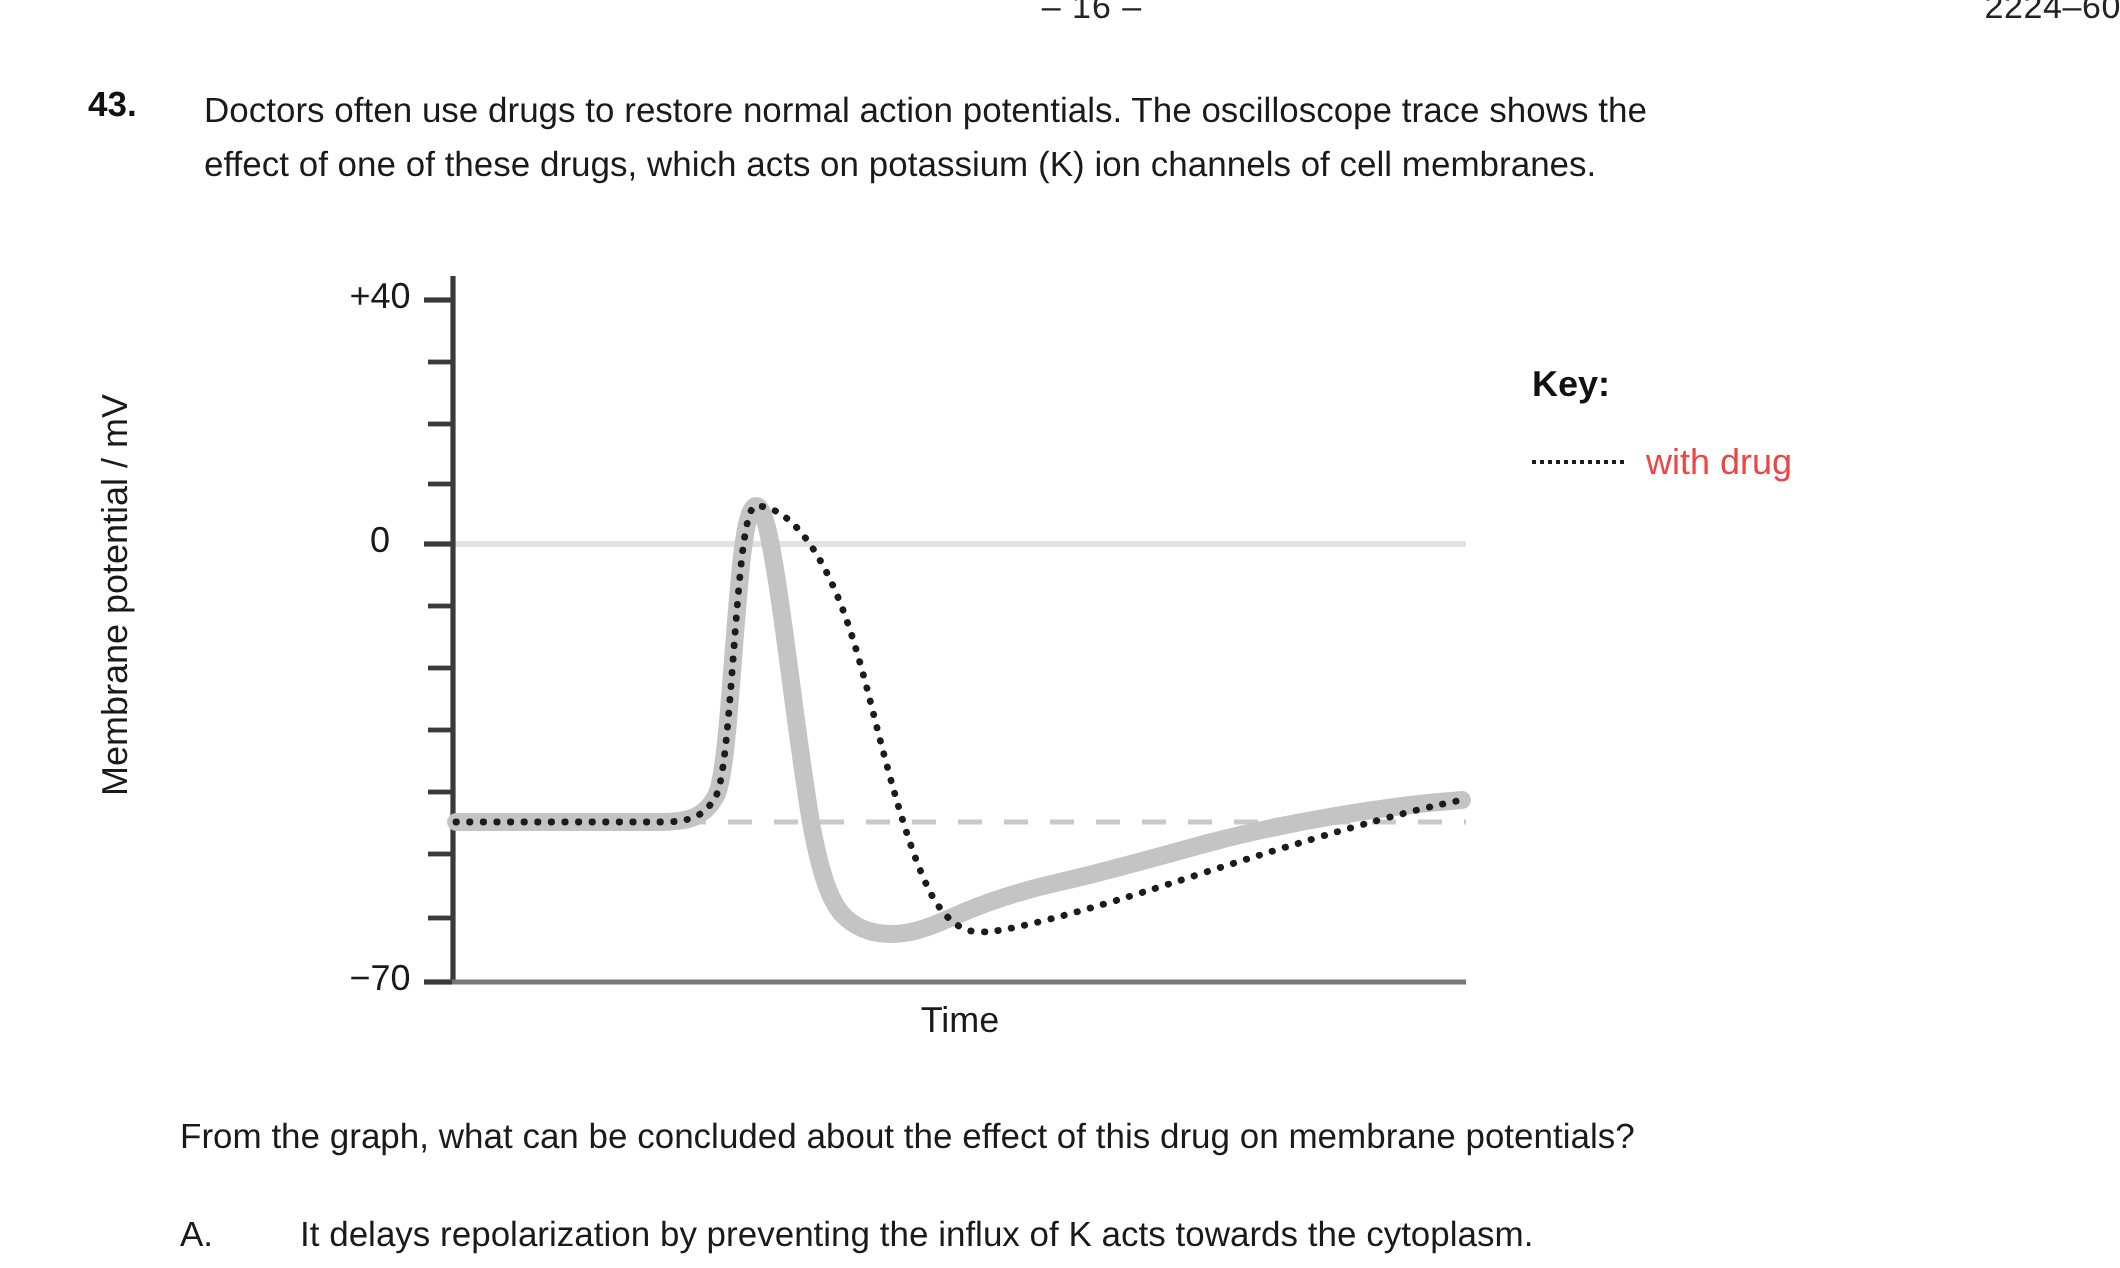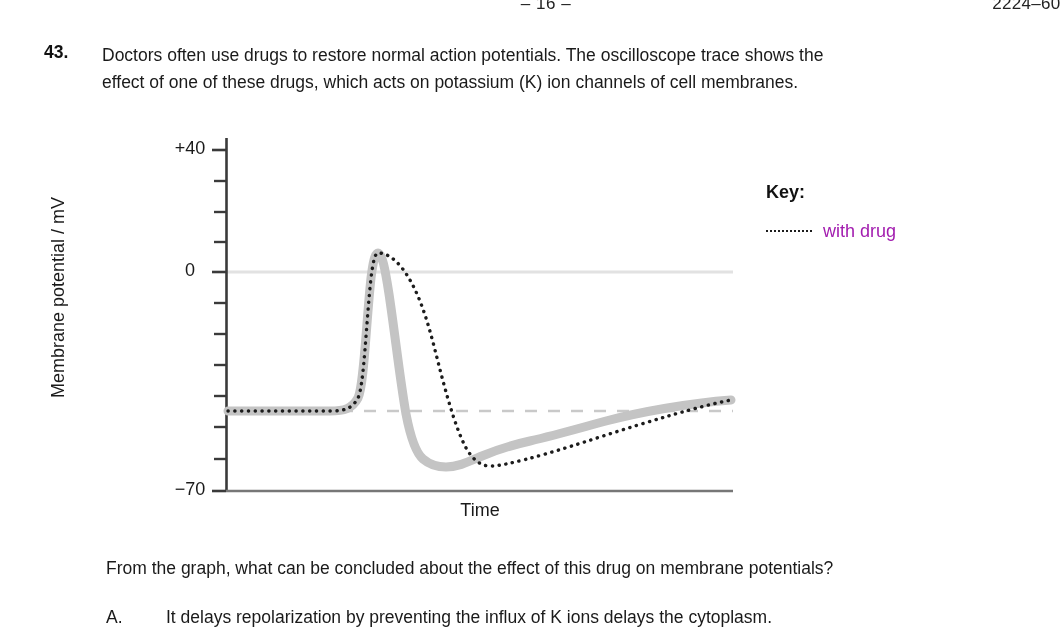--- a/index.html
+++ b/index.html
@@ -151,28 +151,28 @@
     position: absolute;
     left: 0;
     top: 4px;
     width: 46px;
     height: 6px;
     background: #c2c2c2;
     border-radius: 3px;
   }
   .key-label {
     font-size: 18px;
-    color: #a21caf;
+    color: #ef4444;
     white-space: nowrap;
   }
 
   
   #after-figure {
     position: absolute;
-    left: 106px;
+    left: 90px;
     top: 558px;
     width: 940px;
   }
   #conclusion-prompt {
     font-size: 17.5px;
     color: #1a1a1a;
     white-space: nowrap;
   }
   #options { margin-top: 28px; }
   .option-row {
@@ -275,16 +275,16 @@
     </div>
 
   </div>
 </div>
 
 <div id="after-figure">
   <div id="conclusion-prompt">From the graph, what can be concluded about the effect of this drug on membrane potentials?</div>
   <div id="options">
     <div class="option-row">
       <span class="option-letter">A.</span>
-      <span class="option-text">It delays repolarization by preventing the influx of K ions delays the cytoplasm.</span>
+      <span class="option-text">It delays repolarization by preventing the influx of K acts towards the cytoplasm.</span>
     </div>
   </div>
 </div>
 
 </body></html>

